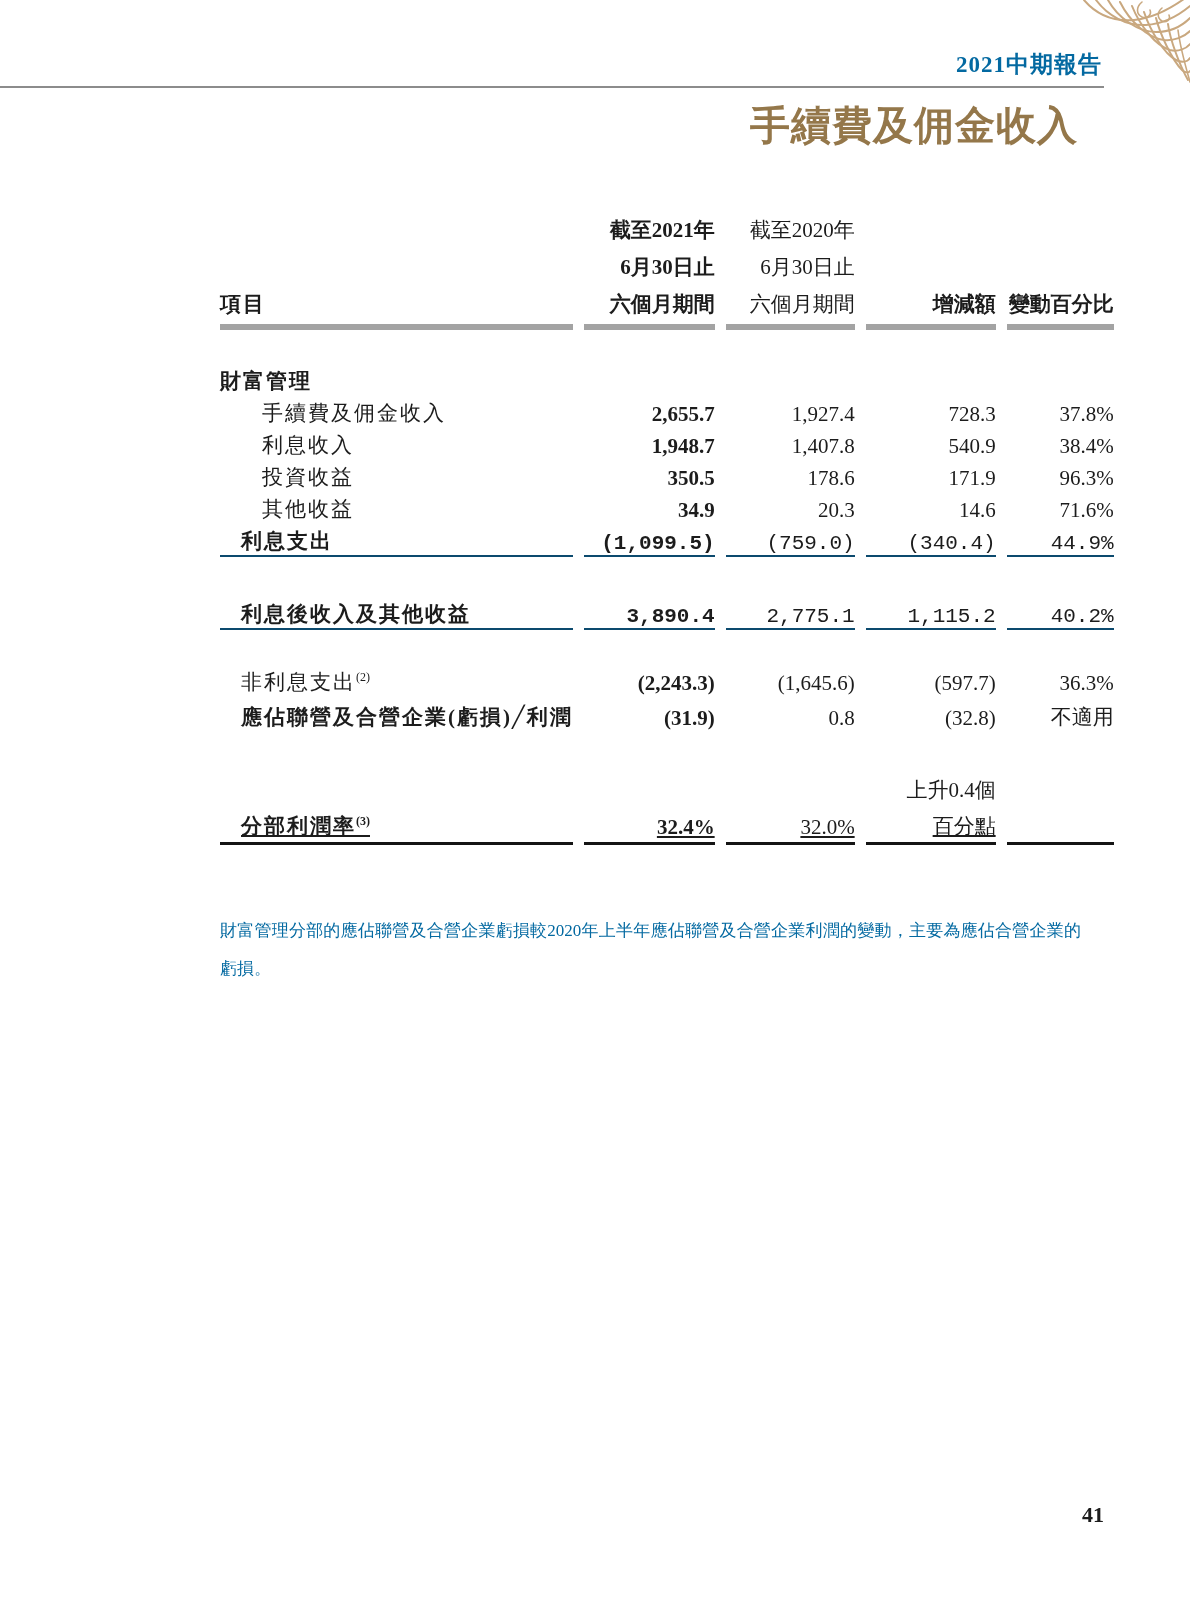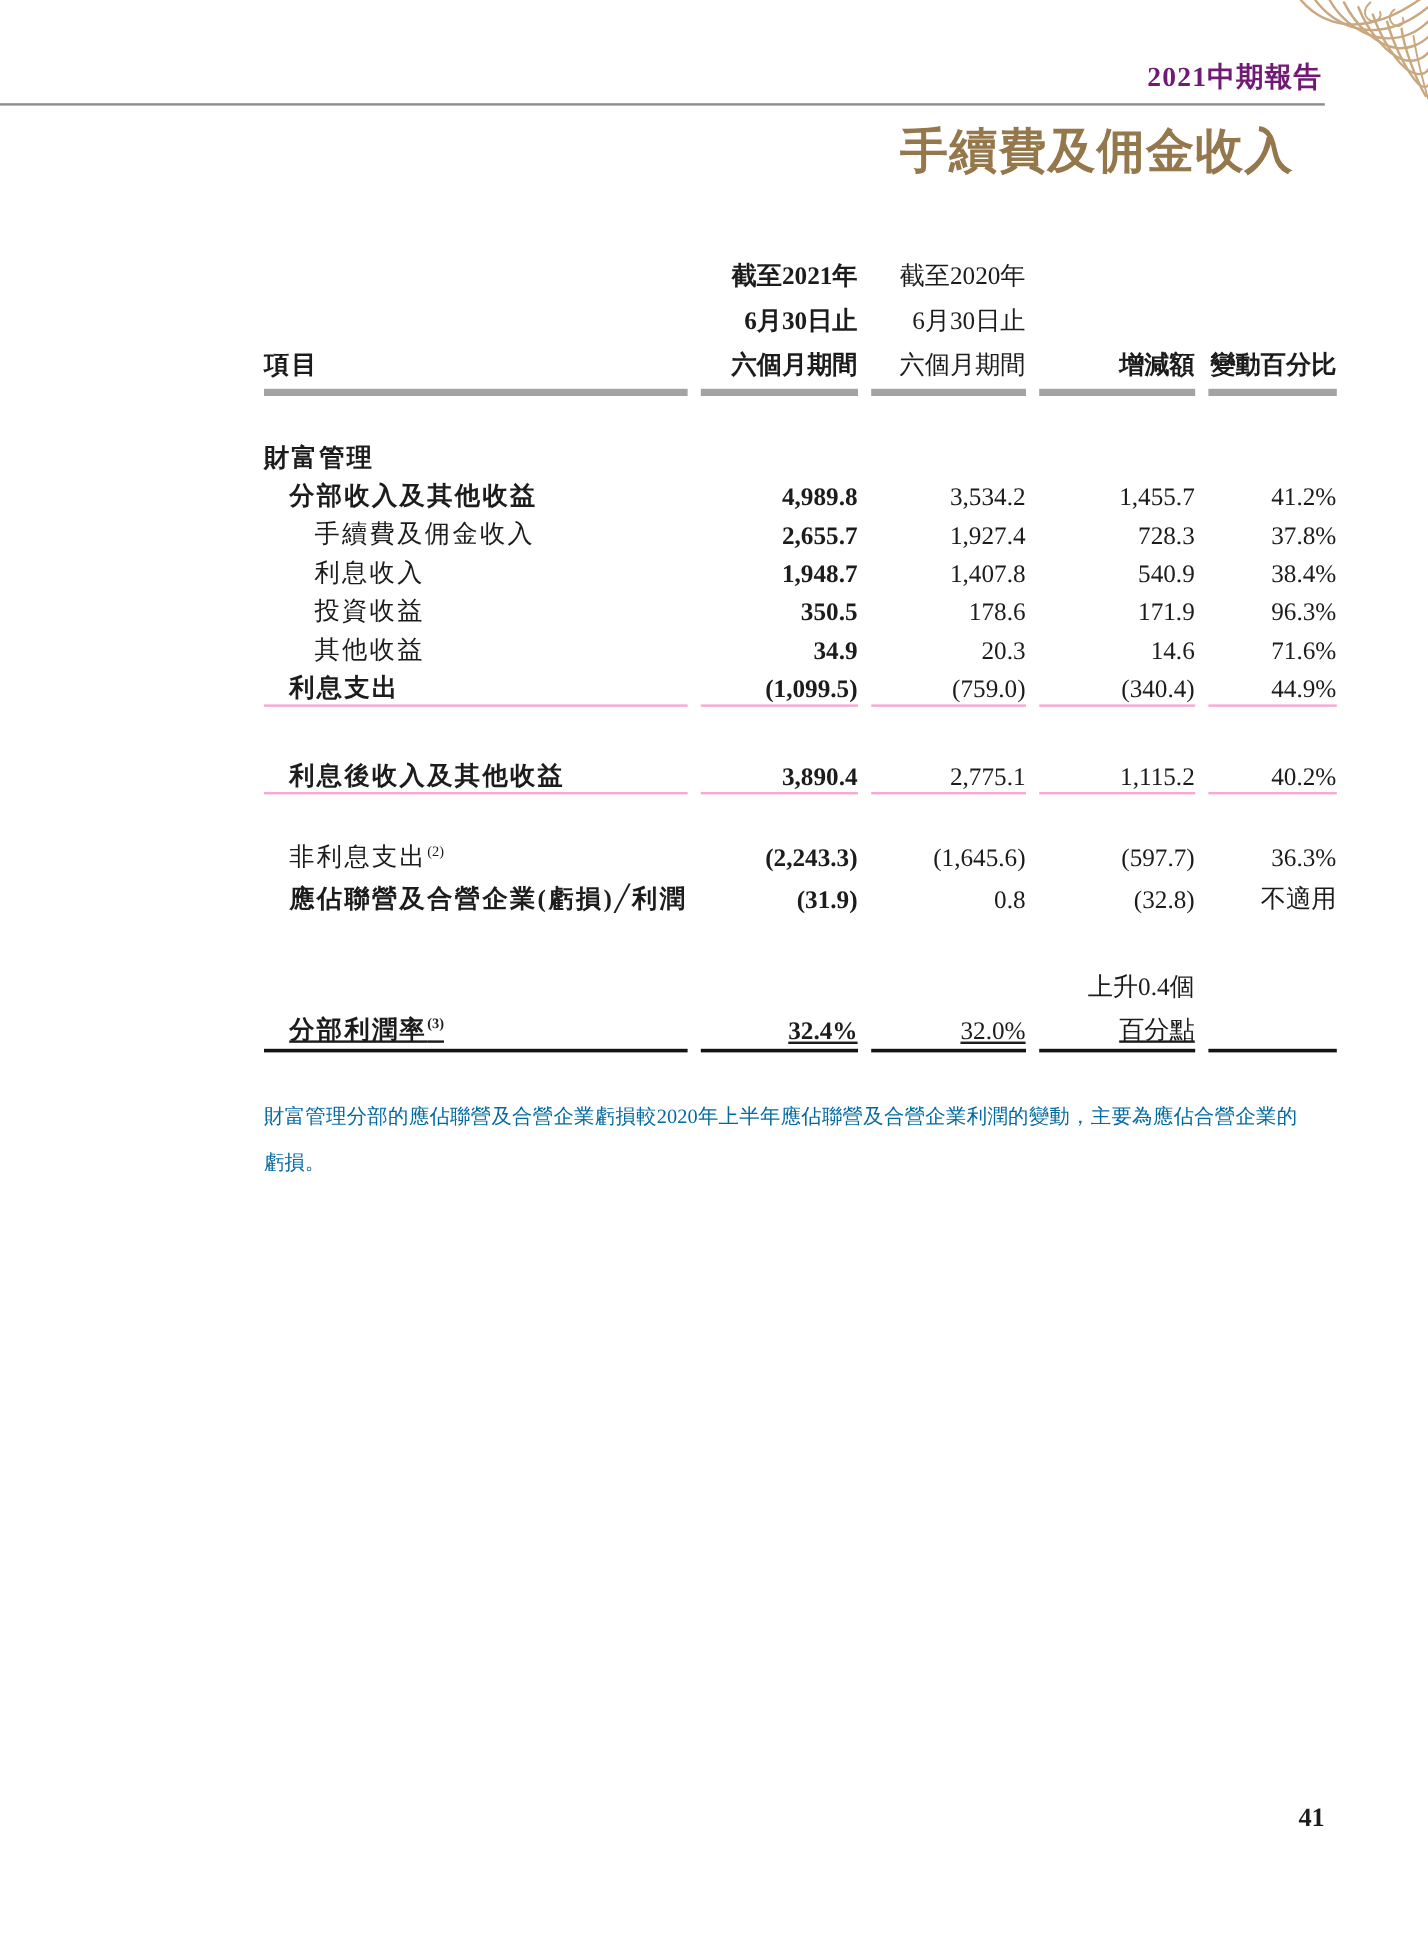--- a/index.html
+++ b/index.html
@@ -8,21 +8,21 @@
     font-family:"Liberation Serif","DejaVu Serif",serif;
     color:#1c1c1c;overflow:hidden;
   }
   
   .topbar{
     position:absolute;top:0;left:0;width:1104px;height:86px;
     border-bottom:2px solid #8c8c8c;
   }
   .report-label{
     position:absolute;right:2px;bottom:6px;
-    font-size:23px;font-weight:bold;letter-spacing:1px;color:#701a75;
+    font-size:23px;font-weight:bold;letter-spacing:1px;color:#0369a1;
   }
   .wave-wrap{position:absolute;top:0;right:0;width:140px;height:85px;}
   
   .page-title{
     position:absolute;top:98px;right:112px;
     font-size:40px;font-weight:bold;letter-spacing:1px;color:#94774a;
     white-space:nowrap;
   }
   
   table.fin{
@@ -34,21 +34,21 @@
   td.lbl{letter-spacing:2px;text-align:left;}
   td.num{text-align:right;letter-spacing:0;}
   .b{font-weight:bold;}
   .ind1{padding-left:21px !important;}
   .ind2{padding-left:42px !important;}
   tr.hrow td{height:37px;}
   tr.hrule td{border-bottom:6px solid #a3a3a3;padding-bottom:6px;}
   tr.row td{height:32px;}
   tr.row34 td{height:35px;}
   tr.row37 td{height:37px;}
-  tr.rule-thin td{border-bottom:2px solid #f9a8d4;}
+  tr.rule-thin td{border-bottom:2px solid #0c4a6e;font-family:Liberation Mono, monospace;}
   tr.rule-thick td{border-bottom:3px solid #141414;text-decoration:underline;}
   tr.sp33 td{height:33px;}
   tr.sp34 td{height:34px;}
   tr.sp31 td{height:31px;}
   tr.sp42 td{height:42px;}
   tr.prerow td{height:31px;}
   tr.lastrow td{height:36px;padding-bottom:2px;}
   sup.fn{font-size:12px;letter-spacing:0;}
   
   .footnote{
@@ -125,27 +125,20 @@
       </tr>
 
   <tr class="row">
     <td class="lbl b">財富管理</td>
     <td class="num"></td>
         <td class="num"></td>
     <td class="num"></td>
         <td class="num"></td>
   </tr>
 
-  <tr class="row">
-    <td class="lbl b ind1">分部收入及其他收益</td>
-    <td class="num b">4,989.8</td>
-    <td class="num">3,534.2</td>
-    <td class="num">1,455.7</td>
-    <td class="num">41.2%</td>
-  </tr>
 
   <tr class="row">
     <td class="lbl ind2">手續費及佣金收入</td>
     <td class="num b">2,655.7</td>
     <td class="num">1,927.4</td>
     <td class="num">728.3</td>
     <td class="num">37.8%</td>
   </tr>
 
   <tr class="row">

